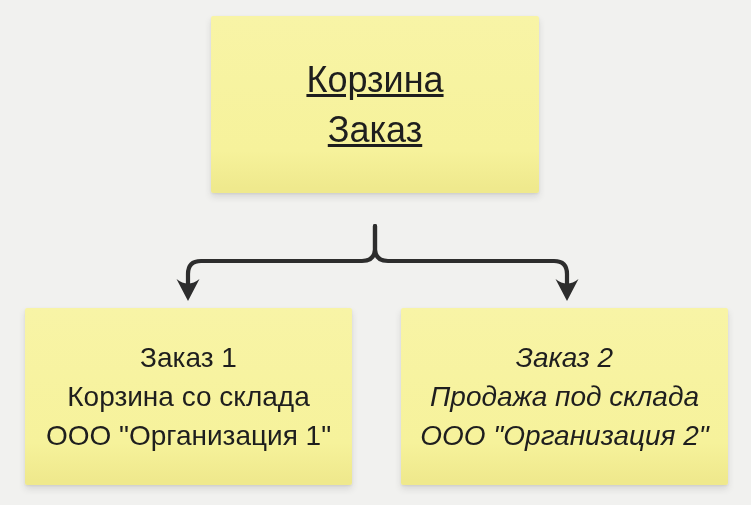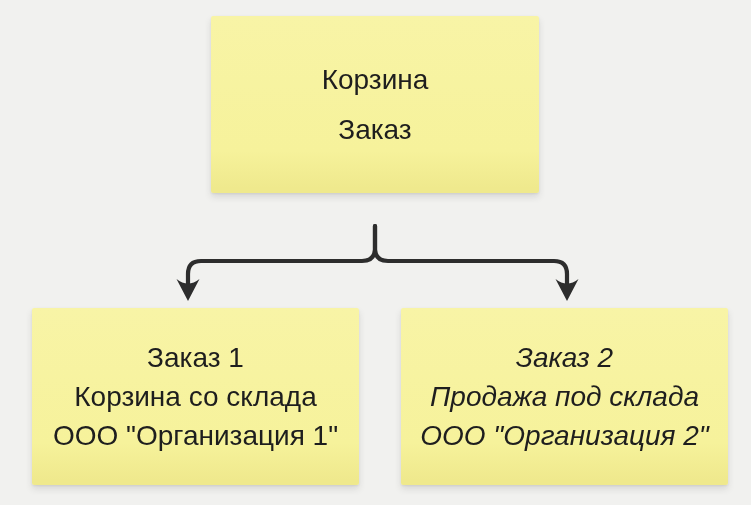--- a/index.html
+++ b/index.html
@@ -25,31 +25,32 @@
     background: linear-gradient(180deg, #f8f4a6 0%, #f6f29b 76%, #efe98d 97%);
     border-radius: 2px;
     box-shadow: 0 4px 7px rgba(40,40,40,0.12), 0 1px 2px rgba(40,40,40,0.08);
     color: #1e1e1e;
   }
   .note-root {
     left: 211px;
     top: 16px;
     width: 328px;
     height: 177px;
-    font-size: 28px;
+    font-size: 36px;
     line-height: 50px;
+    text-decoration: underline;
   }
   .note-child {
     top: 308px;
     width: 327px;
     height: 177px;
     font-size: 28px;
     line-height: 39px;
   }
-  .note-child-1 { left: 32px; }
+  .note-child-1 { left: 25px; }
   .note-child-2 { left: 401px; font-style: italic; }
   .note .line {
     white-space: nowrap;
   }
   svg.connector {
     position: absolute;
     left: 0;
     top: 0;
     pointer-events: none;
   }

